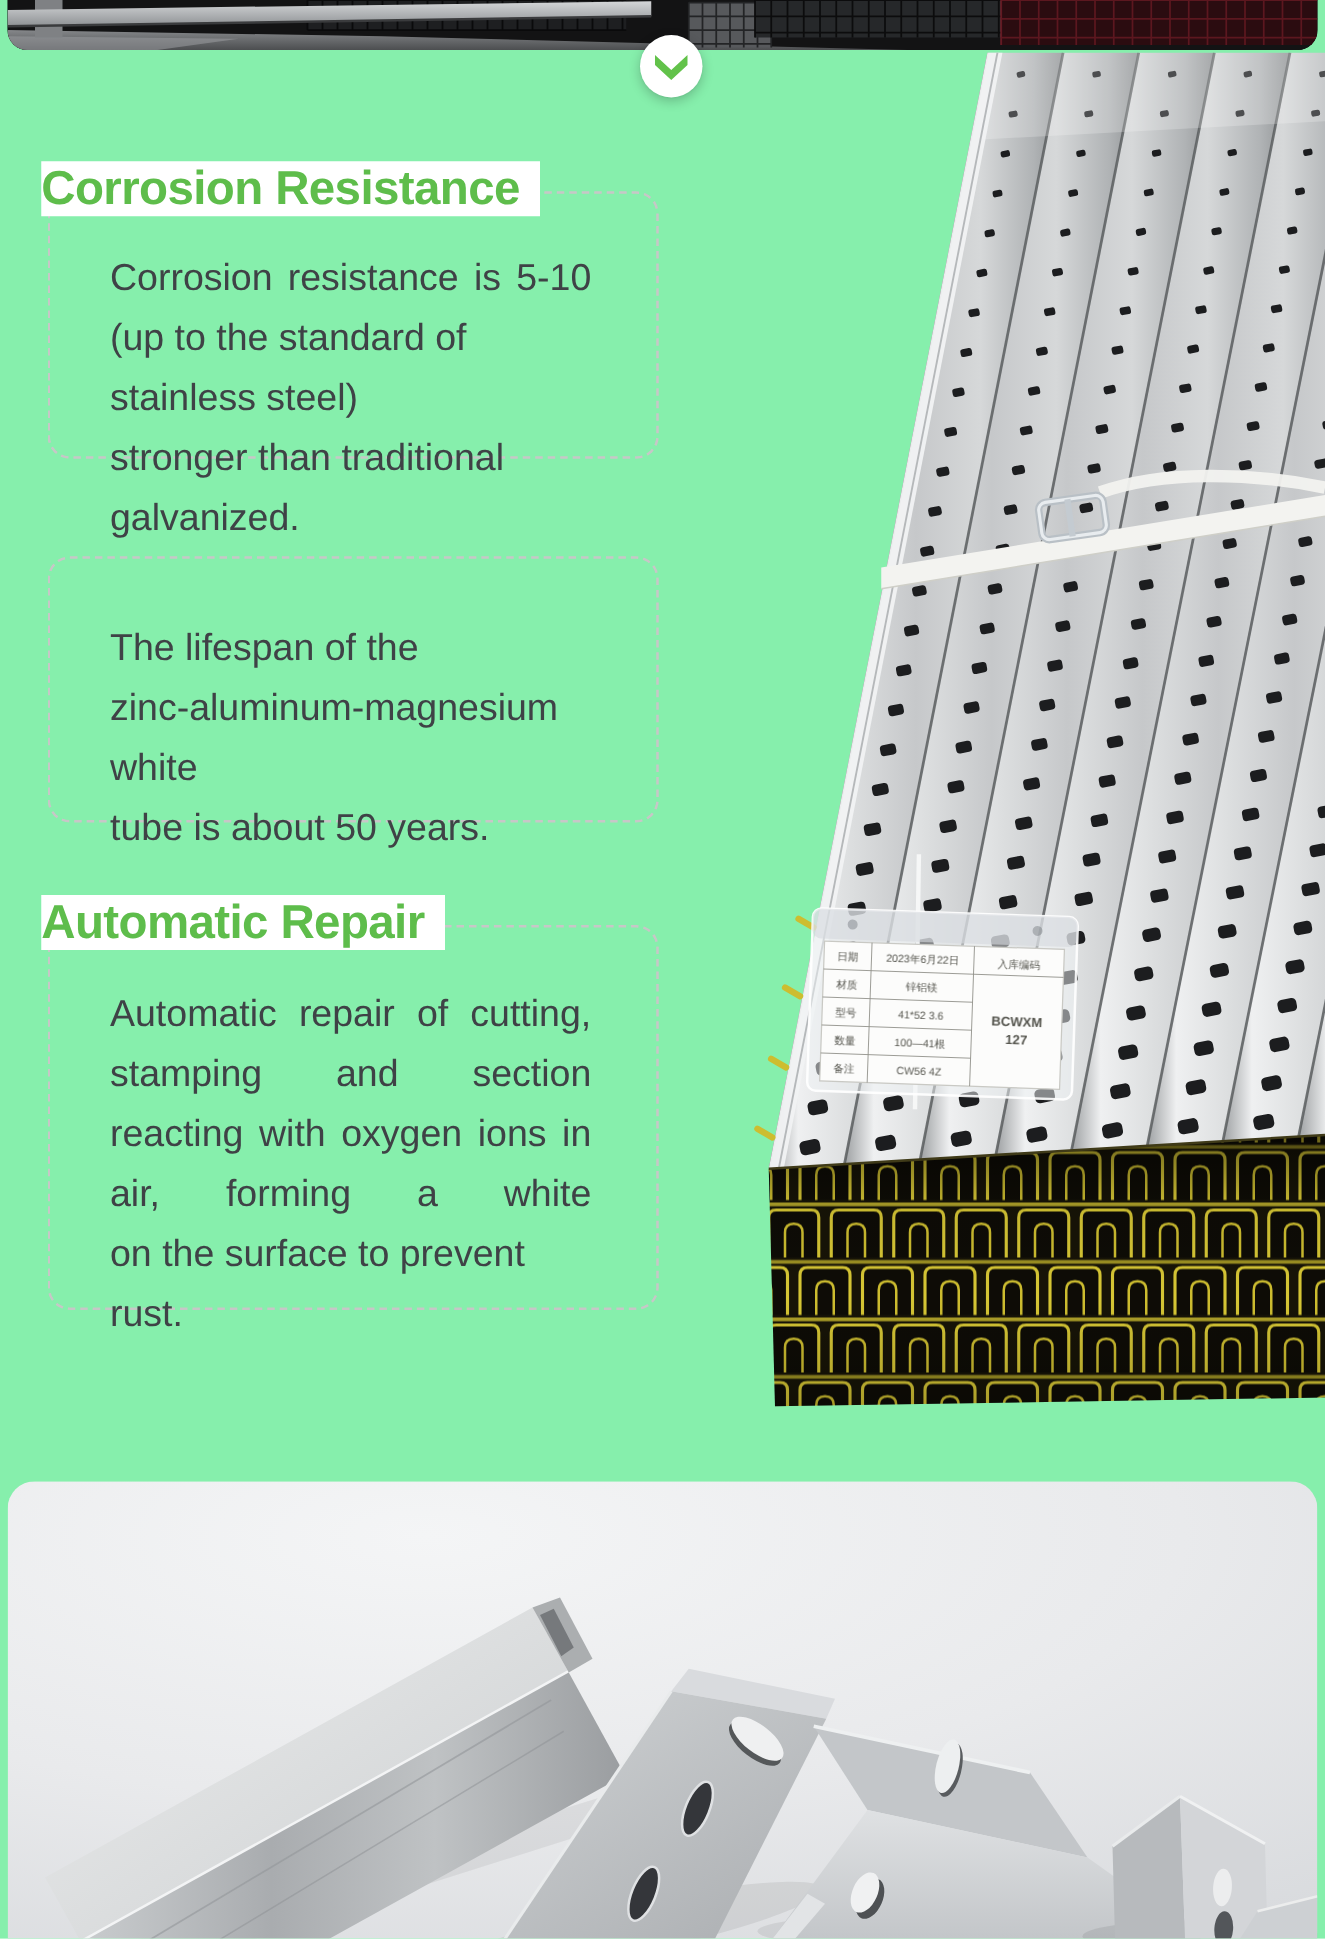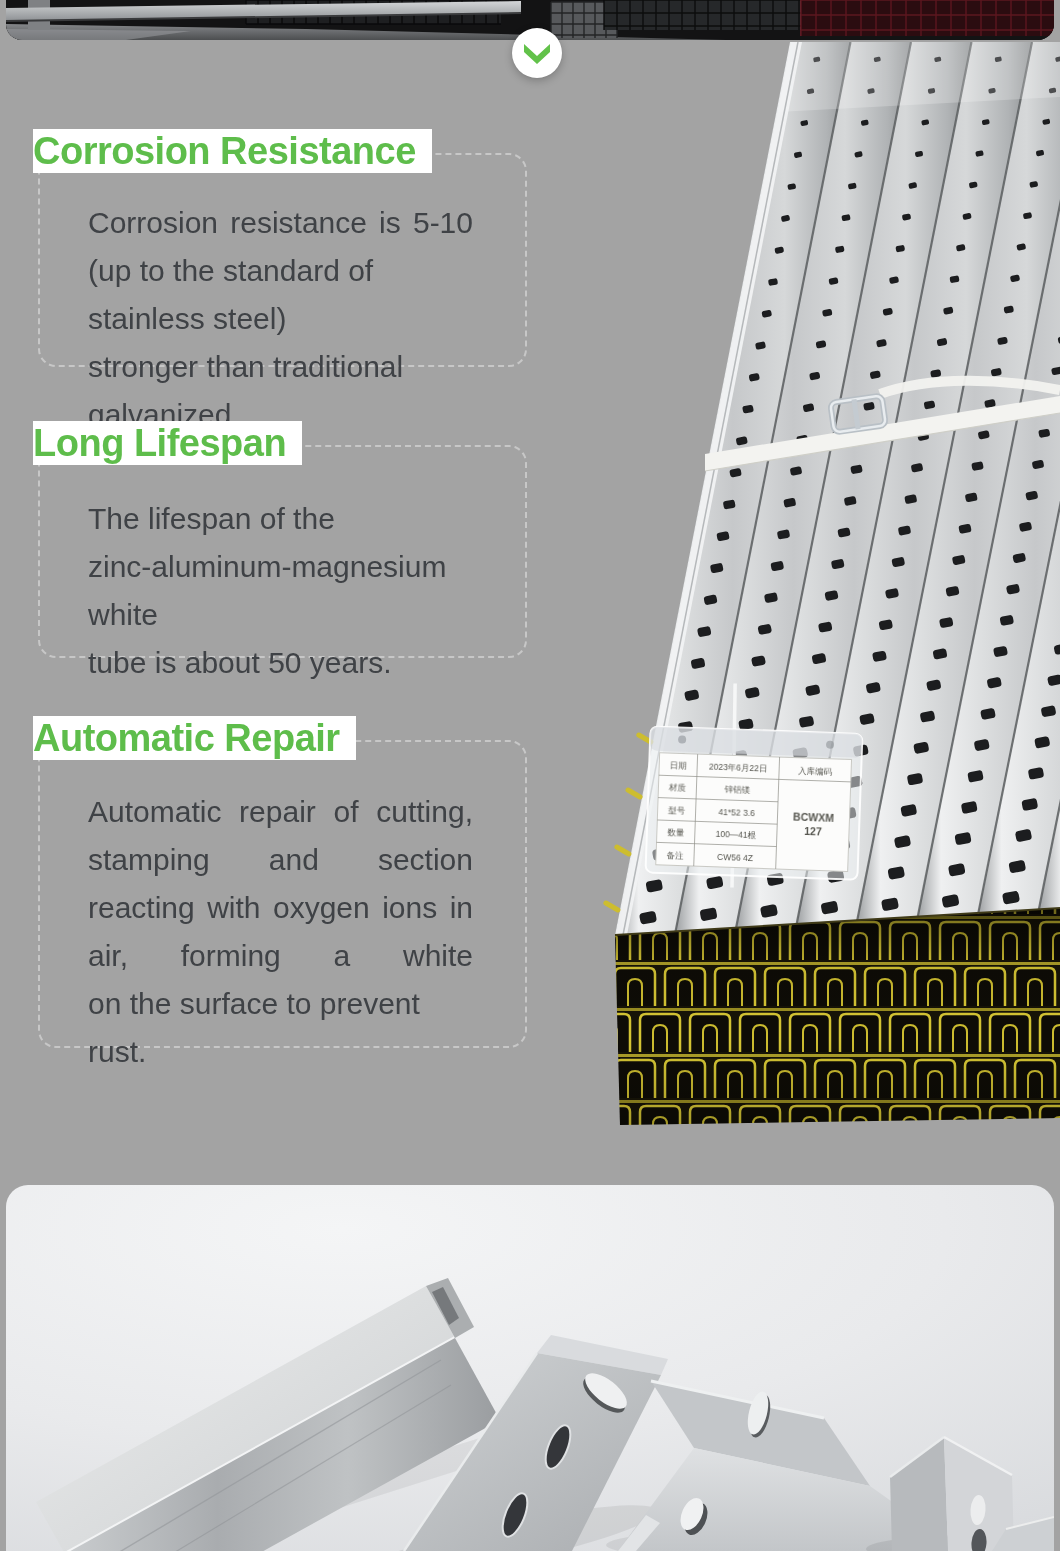--- a/index.html
+++ b/index.html
@@ -1,16 +1,16 @@
 <!DOCTYPE html>
 <html><head>
 <meta charset="utf-8">
 <style>
   html,body{margin:0;padding:0;background:#fff;}
-  .page{position:relative;width:1060px;height:1551px;overflow:hidden;background:#a3a3a3;
+  .page{position:relative;width:1060px;height:1551px;overflow:hidden;background:#86efac;
         font-family:"Liberation Sans",sans-serif;}
 
   
   .top-strip{position:absolute;left:6px;right:6px;top:0;height:40px;
              border-radius:0 0 16px 16px;overflow:hidden;background:#131314;}
   .top-strip svg{display:block;width:100%;height:100%;}
 
   
   .scroll-btn{position:absolute;left:512px;top:28px;width:50px;height:50px;border-radius:50%;
               background:#fff;box-shadow:0 3px 9px rgba(0,0,0,.22),0 0 0 1px rgba(0,0,0,.02);
@@ -159,21 +159,20 @@
     <h2 class="ftitle">Corrosion Resistance</h2>
     <div class="ftext" style="top:46px;">
       <div class="tline j">Corrosion resistance is 5-10 times</div>
       <div class="tline">(up to the standard of stainless steel)</div>
       <div class="tline">stronger than traditional galvanized.</div>
     </div>
   </section>
 
   <section class="feature" style="top:445px;height:213px;">
     <div class="fbox"></div>
-    <h2 class="ftitle">Long Lifespan</h2>
     <div class="ftext" style="top:50px;">
       <div class="tline">The lifespan of the</div>
       <div class="tline">zinc-aluminum-magnesium white</div>
       <div class="tline">tube is about 50 years.</div>
     </div>
   </section>
 
   <section class="feature" style="top:740px;height:308px;">
     <div class="fbox"></div>
     <h2 class="ftitle">Automatic Repair</h2>

